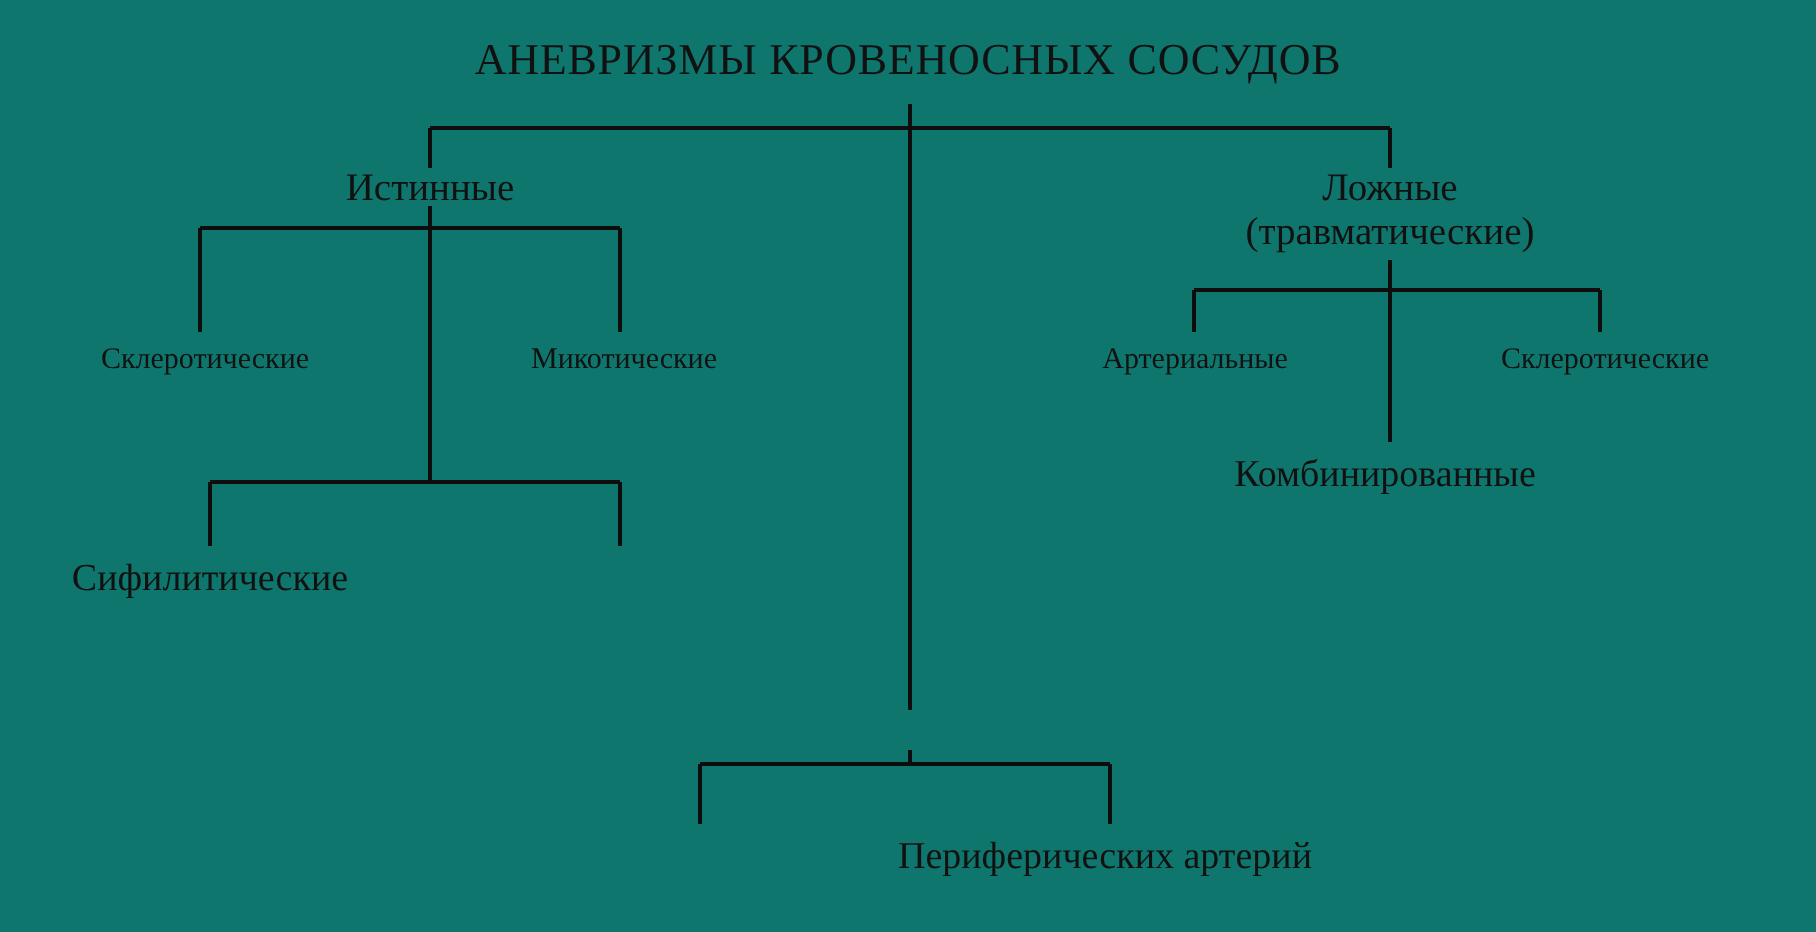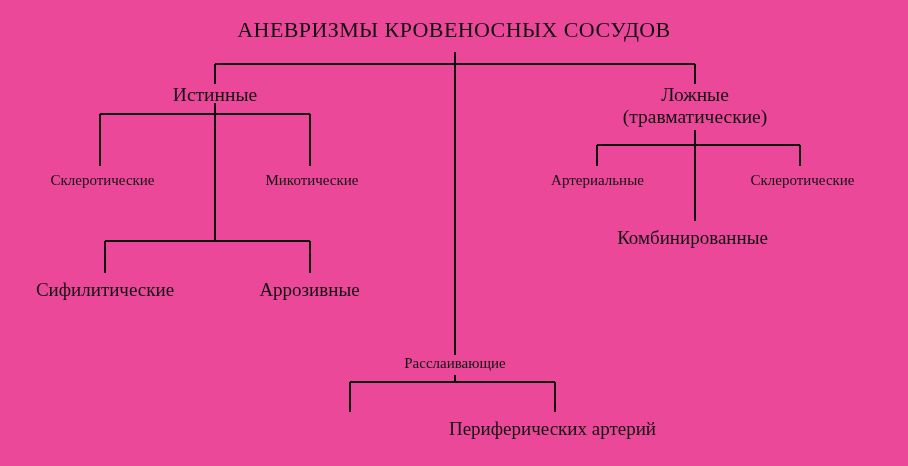--- a/index.html
+++ b/index.html
@@ -4,21 +4,21 @@
 <style>
   html, body {
     margin: 0;
     padding: 0;
     background: #ffffff;
   }
   #diagram-root {
     position: relative;
     width: 908px;
     height: 466px;
-    background: #ec4899;
+    background: #0f766e;
     font-family: "Liberation Serif", "DejaVu Serif", serif;
     color: #000000;
     overflow: hidden;
   }
   .node {
     position: absolute;
     text-align: center;
     white-space: nowrap;
     color: #111111;
     line-height: 1.12;
@@ -106,20 +106,18 @@
   <div class="node node-lvl3" style="left:222px; top:172px; width:180px;text-align:center;">Микотические</div>
 
   <div class="node node-lvl3" style="left:495px; top:172px; width:205px;">Артериальные</div>
 
   <div class="node node-lvl3" style="left:700px; top:172px; width:205px;">Склеротические</div>
 
   <div class="node node-lvl4" style="left:580px; top:227px; width:225px;">Комбинированные</div>
 
   <div class="node node-lvl4" style="left:5px; top:279px; width:200px;">Сифилитические</div>
 
-  <div class="node node-lvl4" style="left:222px; top:279px; width:175px;">Аррозивные</div>
 
-  <div class="node node-lvl3" style="left:350px; top:355px; width:210px;">Расслаивающие</div>
 
 
   <div class="node node-lvl4" style="left:420px; top:418px; width:265px;">Периферических артерий</div>
 
 </div>
 
 </body></html>

